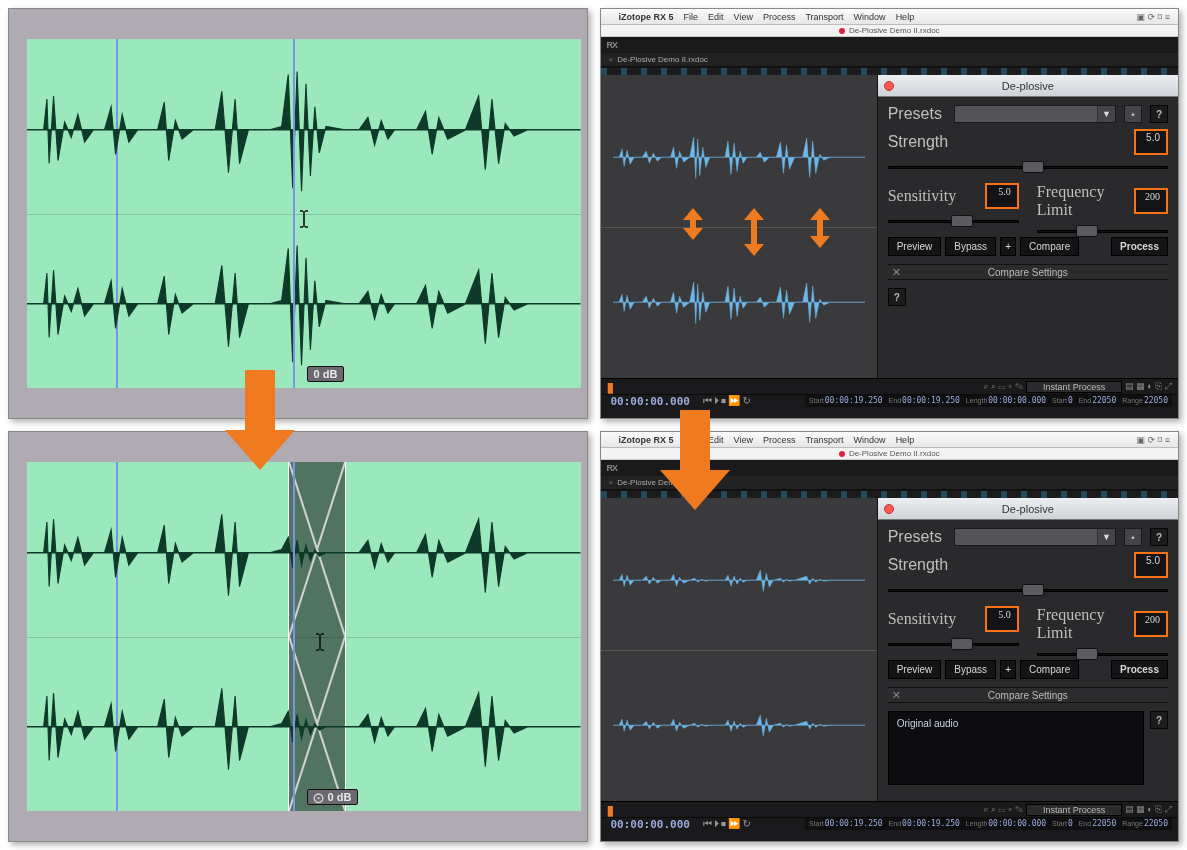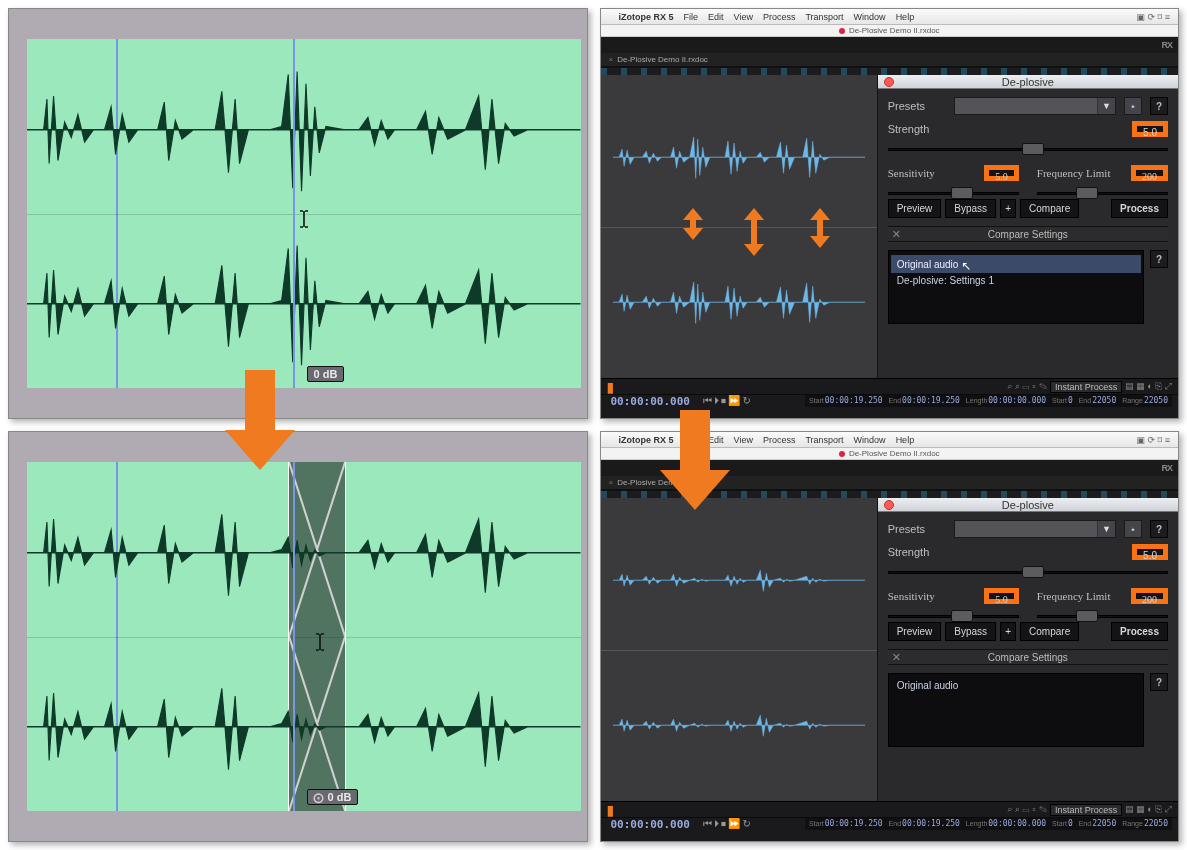--- a/index.html
+++ b/index.html
@@ -90,21 +90,21 @@
   .mac-menu .right-icons { display:flex; gap:6px; color:#666; }
   .mac-doc {
     height:12px; background:#f3f3f3; border-bottom:1px solid #ccc;
     display:flex; align-items:center; justify-content:center;
     color:#555; font-size:8px; gap:4px;
   }
   .mac-doc .reddot{width:6px;height:6px;background:#d24; border-radius:50%;}
   .rx-chrome {
     height:14px; background:#1a1a1b;
     display:flex; align-items:center; color:#888; font-size:9px;
-    padding:8px 6px; gap:6px;justify-content:flex-end;
+    padding:8px 6px; gap:6px;
   }
   .rx-logo { font-weight:800; letter-spacing:-1px;}
   .rx-tab {
     height:14px; background:#222; color:#aaa; font-size:8px;
     display:flex; align-items:center; padding:0 8px; gap:4px;
     border-bottom:1px solid #111;
   }
   .rx-tab .close{opacity:.6;}
   .rx-ruler { height:10px; background:#1c1c1e; border-top:1px solid #111; border-bottom:1px solid #111; position:relative;}
   .rx-ruler::before{content:"";position:absolute;inset:0;
@@ -133,33 +133,33 @@
     position:absolute; width:20px; display:flex; flex-direction:column; align-items:center;
     top:44%;
   }
   .orange-vert .bar{ width:6px; background:#f07a1f; }
   .orange-vert .tri{ width:0;height:0;border-left:10px solid transparent;border-right:10px solid transparent;}
   .orange-vert .tri.up{ border-bottom:12px solid #f07a1f; margin-bottom:-1px;}
   .orange-vert .tri.dn{ border-top:12px solid #f07a1f; margin-top:-1px;}
 
   .rx-sidecol { flex:1; padding:0; position:relative; }
   .rx-titlebar {
-    height:14px; background:linear-gradient(#eceef1,#cfd3d8);
+    height:22px; background:linear-gradient(#eceef1,#cfd3d8);
     display:flex; align-items:center; justify-content:center;
     color:#333; font-size:11px; position:relative;
     border-bottom:1px solid #777;
   }
   .rx-titlebar .reddot{ position:absolute; left:6px; width:10px;height:10px; background:#ff5a52;border-radius:50%; border:1px solid #b33; }
   .rx-controls { padding:8px 10px 6px 10px; }
   .row { display:flex; align-items:center; gap:8px; margin-bottom:6px;}
-  .lbl { color:#bfbfbf; font-size:11px; min-width:58px;}
+  .lbl { color:#bfbfbf; font-size:16px; min-width:58px;}
   .valbox {
     background:#141416; color:#d9d9d9;
-    border:5px solid #f97316; padding:1px 6px;
-    font-size:10px; min-width:34px; text-align:right; height:16px;
+    border:2px solid #f97316; padding:1px 6px;
+    font-size:10px; min-width:34px; text-align:right; height:26px;
   }
   .help {
     width:18px;height:18px;background:#1c1c1e;border:1px solid #050505;
     display:flex;align-items:center;justify-content:center;color:#bbb;font-weight:700;
   }
   .preset-dd{
     flex:1; height:18px;background:#545458;border:1px solid #1a1a1a; position:relative;
   }
   .preset-dd .dd{position:absolute;right:0;top:0;bottom:0;width:18px;border-left:1px solid #333;background:#44444a;color:#ddd;text-align:center;line-height:16px;font-size:9px;}
   .dd-sib{ width:18px;height:18px;background:#44444a;border:1px solid #1a1a1a;color:#ccc;display:flex;align-items:center;justify-content:center;font-size:11px;}
@@ -201,21 +201,21 @@
   
   .rx-bottom {
     position:absolute; left:0;right:0;bottom:0; height:40px;
     background:#1a1a1c; border-top:1px solid #000;
     display:flex; flex-direction:column;
   }
   .rx-toolrow{
     height:16px; display:flex; align-items:center; gap:3px;
     padding:0 6px; color:#888; font-size:9px; border-bottom:1px solid #0a0a0a;
   }
-  .rx-toolrow .ip{ background:#2b2b2e;border:1px solid #000;padding:0 4px;color:#bbb;}
+  .rx-toolrow .ip{ background:#2b2b2e;border:1px solid #000;padding:0 16px;color:#bbb;}
   .rx-toolrow .spacer{flex:1;}
   .rx-toolrow .orange{ color:#f07a1f; font-size:14px;}
   .rx-tc{
     height:20px; display:flex; align-items:flex-start; gap:8px; padding:0 6px; color:#888;
   }
   .rx-tc .big{ color:#9ad; font:600 11px/1 monospace; padding:1px 4px;}
   .rx-tc .trans span{ color:#999; margin:0 1px;}
   .rx-tc .spacer{flex:1;}
   .rx-tc .range {
     display:flex; gap:6px; font:8px/1 monospace; color:#9ad;
@@ -393,27 +393,20 @@
             <div class="btn">Compare</div>
             <div class="btn proc">Process</div>
           </div>
 
           <div class="cmp-wrap">
             <div class="cmp-hdr">
               <span class="closex">✕</span>
               <span>Compare Settings</span>
             </div>
             <div style="display:flex;gap:6px;">
-              <div class="cmp-list" style="flex:1;">
-                <div class="cmp-item sel">
-                  <span>Original audio</span>
-                  <span class="cursor-arrow">↖</span>
-                </div>
-                <div class="cmp-item">De-plosive: Settings 1</div>
-              </div>
               <div class="help" style="margin-top:8px;">?</div>
             </div>
           </div>
         </div>
       </div>
     </div>
 
     <div class="rx-bottom">
       <div class="rx-toolrow">
         <span class="orange">▮</span>

